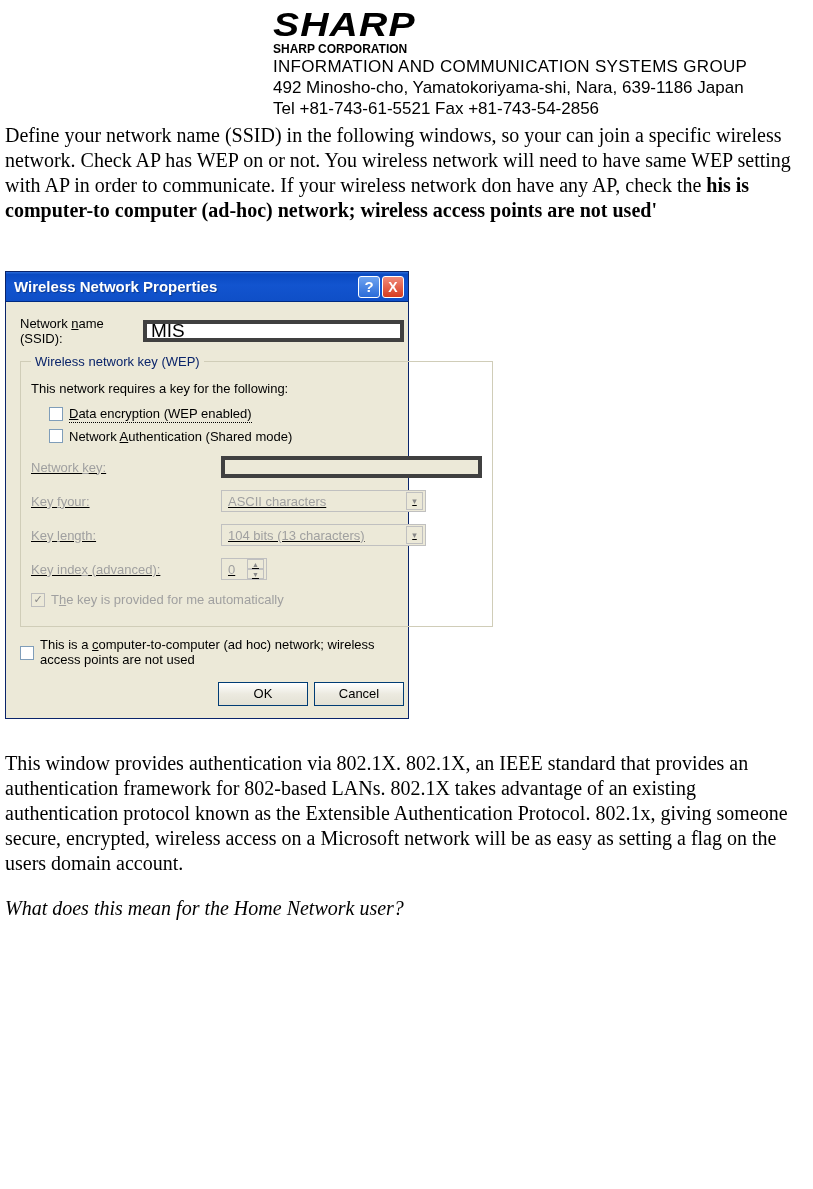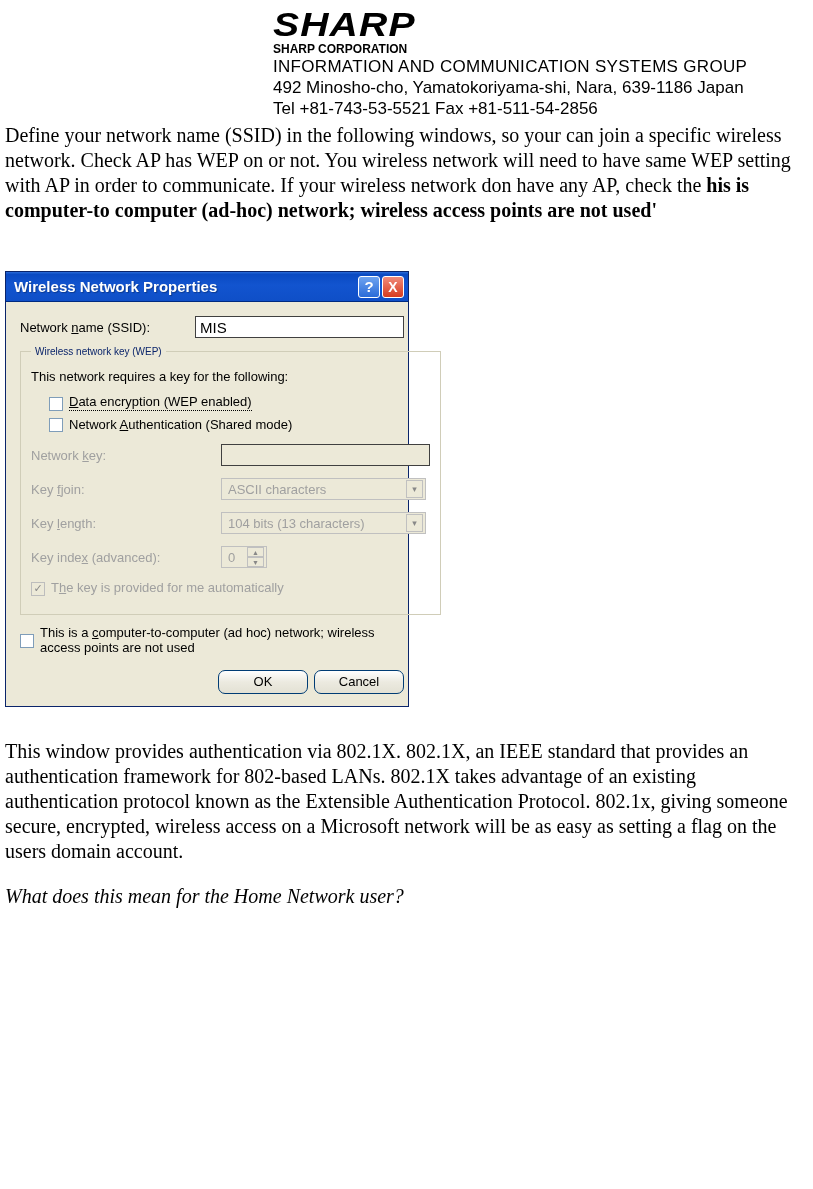--- a/index.html
+++ b/index.html
@@ -103,46 +103,46 @@
   }
   .row {
     display: flex;
     align-items: center;
     margin-bottom: 8px;
   }
   .lbl { width: 190px; }
   .txt-input {
     flex: 1;
     height: 22px;
-    border: 1px solid #404040;
+    border: 4px solid #404040;
     background: #fff;
     padding: 2px 4px;
     font-family: Tahoma, Arial, sans-serif;
-    font-size: 15px;
+    font-size: 19px;
   }
   .txt-input.disabled {
     background: #ece9d8;
     color: #a0a0a0;
   }
   fieldset.group-box {
     border: 1px solid #d0cdb8;
     margin: 6px 0 10px 0;
     padding: 8px 10px 12px 10px;
   }
   fieldset.group-box legend {
     color: #0a246a;
     padding: 0 4px;
-    font-size: 10px;
+    font-size: 13px;
   }
   .grp-desc {
     margin: 4px 0 10px 0;
   }
   .chk-row {
     display: flex;
-    align-items: flex-end;
+    align-items: center;
     gap: 6px;
     margin: 6px 0 6px 18px;
   }
   .chk-row.full { margin-left: 0; }
   .chk {
     width: 14px; height: 14px;
     border: 1px solid #7f9db9;
     background: #fff;
     flex-shrink: 0;
     display: flex; align-items: center; justify-content: center;
@@ -156,20 +156,21 @@
     color: #888;
     line-height: 1;
   }
   .chk-label { line-height: 1.2; }
   .chk-label.dashed { border-bottom: 1px dotted #000; display:inline; }
   .muted { color: #a0a0a0; }
   .field-row {
     display: flex;
     align-items: center;
     margin: 12px 0;
+    text-decoration: underline;
   }
   .field-row .lbl2 { width: 190px; }
   .select-box {
     width: 205px;
     height: 22px;
     border: 1px solid #c0c0c0;
     background: #ece9d8;
     display: flex;
     align-items: center;
     justify-content: space-between;
@@ -201,41 +202,41 @@
   .dialog-buttons {
     display: flex;
     justify-content: flex-end;
     gap: 6px;
     margin-top: 14px;
   }
   .winbtn {
     width: 90px;
     height: 24px;
     border: 1px solid #003c74;
-    border-radius: 7px;
+    border-radius: 0;
     background: linear-gradient(to bottom, #fff, #eceae0 50%, #e3e1d4);
     font-family: Tahoma, Arial, sans-serif;
     font-size: 13px;
     display:flex; align-items:center; justify-content:center;
   }
   .underline { text-decoration: underline; }
   .ital-q { font-style: italic; margin-top: 20px; }
   .below-para { margin-top: 32px; }
 </style>
 </head>
 <body>
 
 <div class="page">
 
   <div class="header">
     <div class="logo">SHARP</div>
     <div class="corp">SHARP CORPORATION</div>
     <div class="group">INFORMATION AND COMMUNICATION SYSTEMS GROUP</div>
     <div class="addr">492 Minosho-cho, Yamatokoriyama-shi, Nara, 639-1186 Japan</div>
-    <div class="tel">Tel +81-743-53-5521 Fax +81-511-54-2856</div>
+    <div class="tel">Tel +81-743-61-5521 Fax +81-743-54-2856</div>
   </div>
 
   <p class="para">
     <span>Define your network name (SSID) in the following windows, so your can join a specific wireless network. Check AP has WEP on or not. You wireless network will need to have same WEP setting with AP in order to communicate. If your wireless network don      have any AP, check the </span><b>his is computer-to computer (ad-hoc) network; wireless access points are not used'</b>
   </p>
 
   <div class="dialog">
     <div class="titlebar">
       <div class="titlebar-text">Wireless Network Properties</div>
       <div class="titlebar-icons">
@@ -275,21 +276,21 @@
 
         <div class="field-row">
           <div class="lbl2 muted">
             <span>Network </span><span class="underline">k</span><span>ey:</span>
           </div>
           <input class="txt-input disabled" disabled="" style="">
         </div>
 
         <div class="field-row">
           <div class="lbl2 muted">
-            <span>Key </span><span class="underline">f</span><span>join:</span>
+            <span>Key </span><span class="underline">f</span><span>your:</span>
           </div>
           <div class="select-box">
             <span class="muted">ASCII characters</span>
             <div class="select-arrow">▾</div>
           </div>
         </div>
 
         <div class="field-row">
           <div class="lbl2 muted">
             <span>Key </span><span class="underline">l</span><span>ength:</span>

